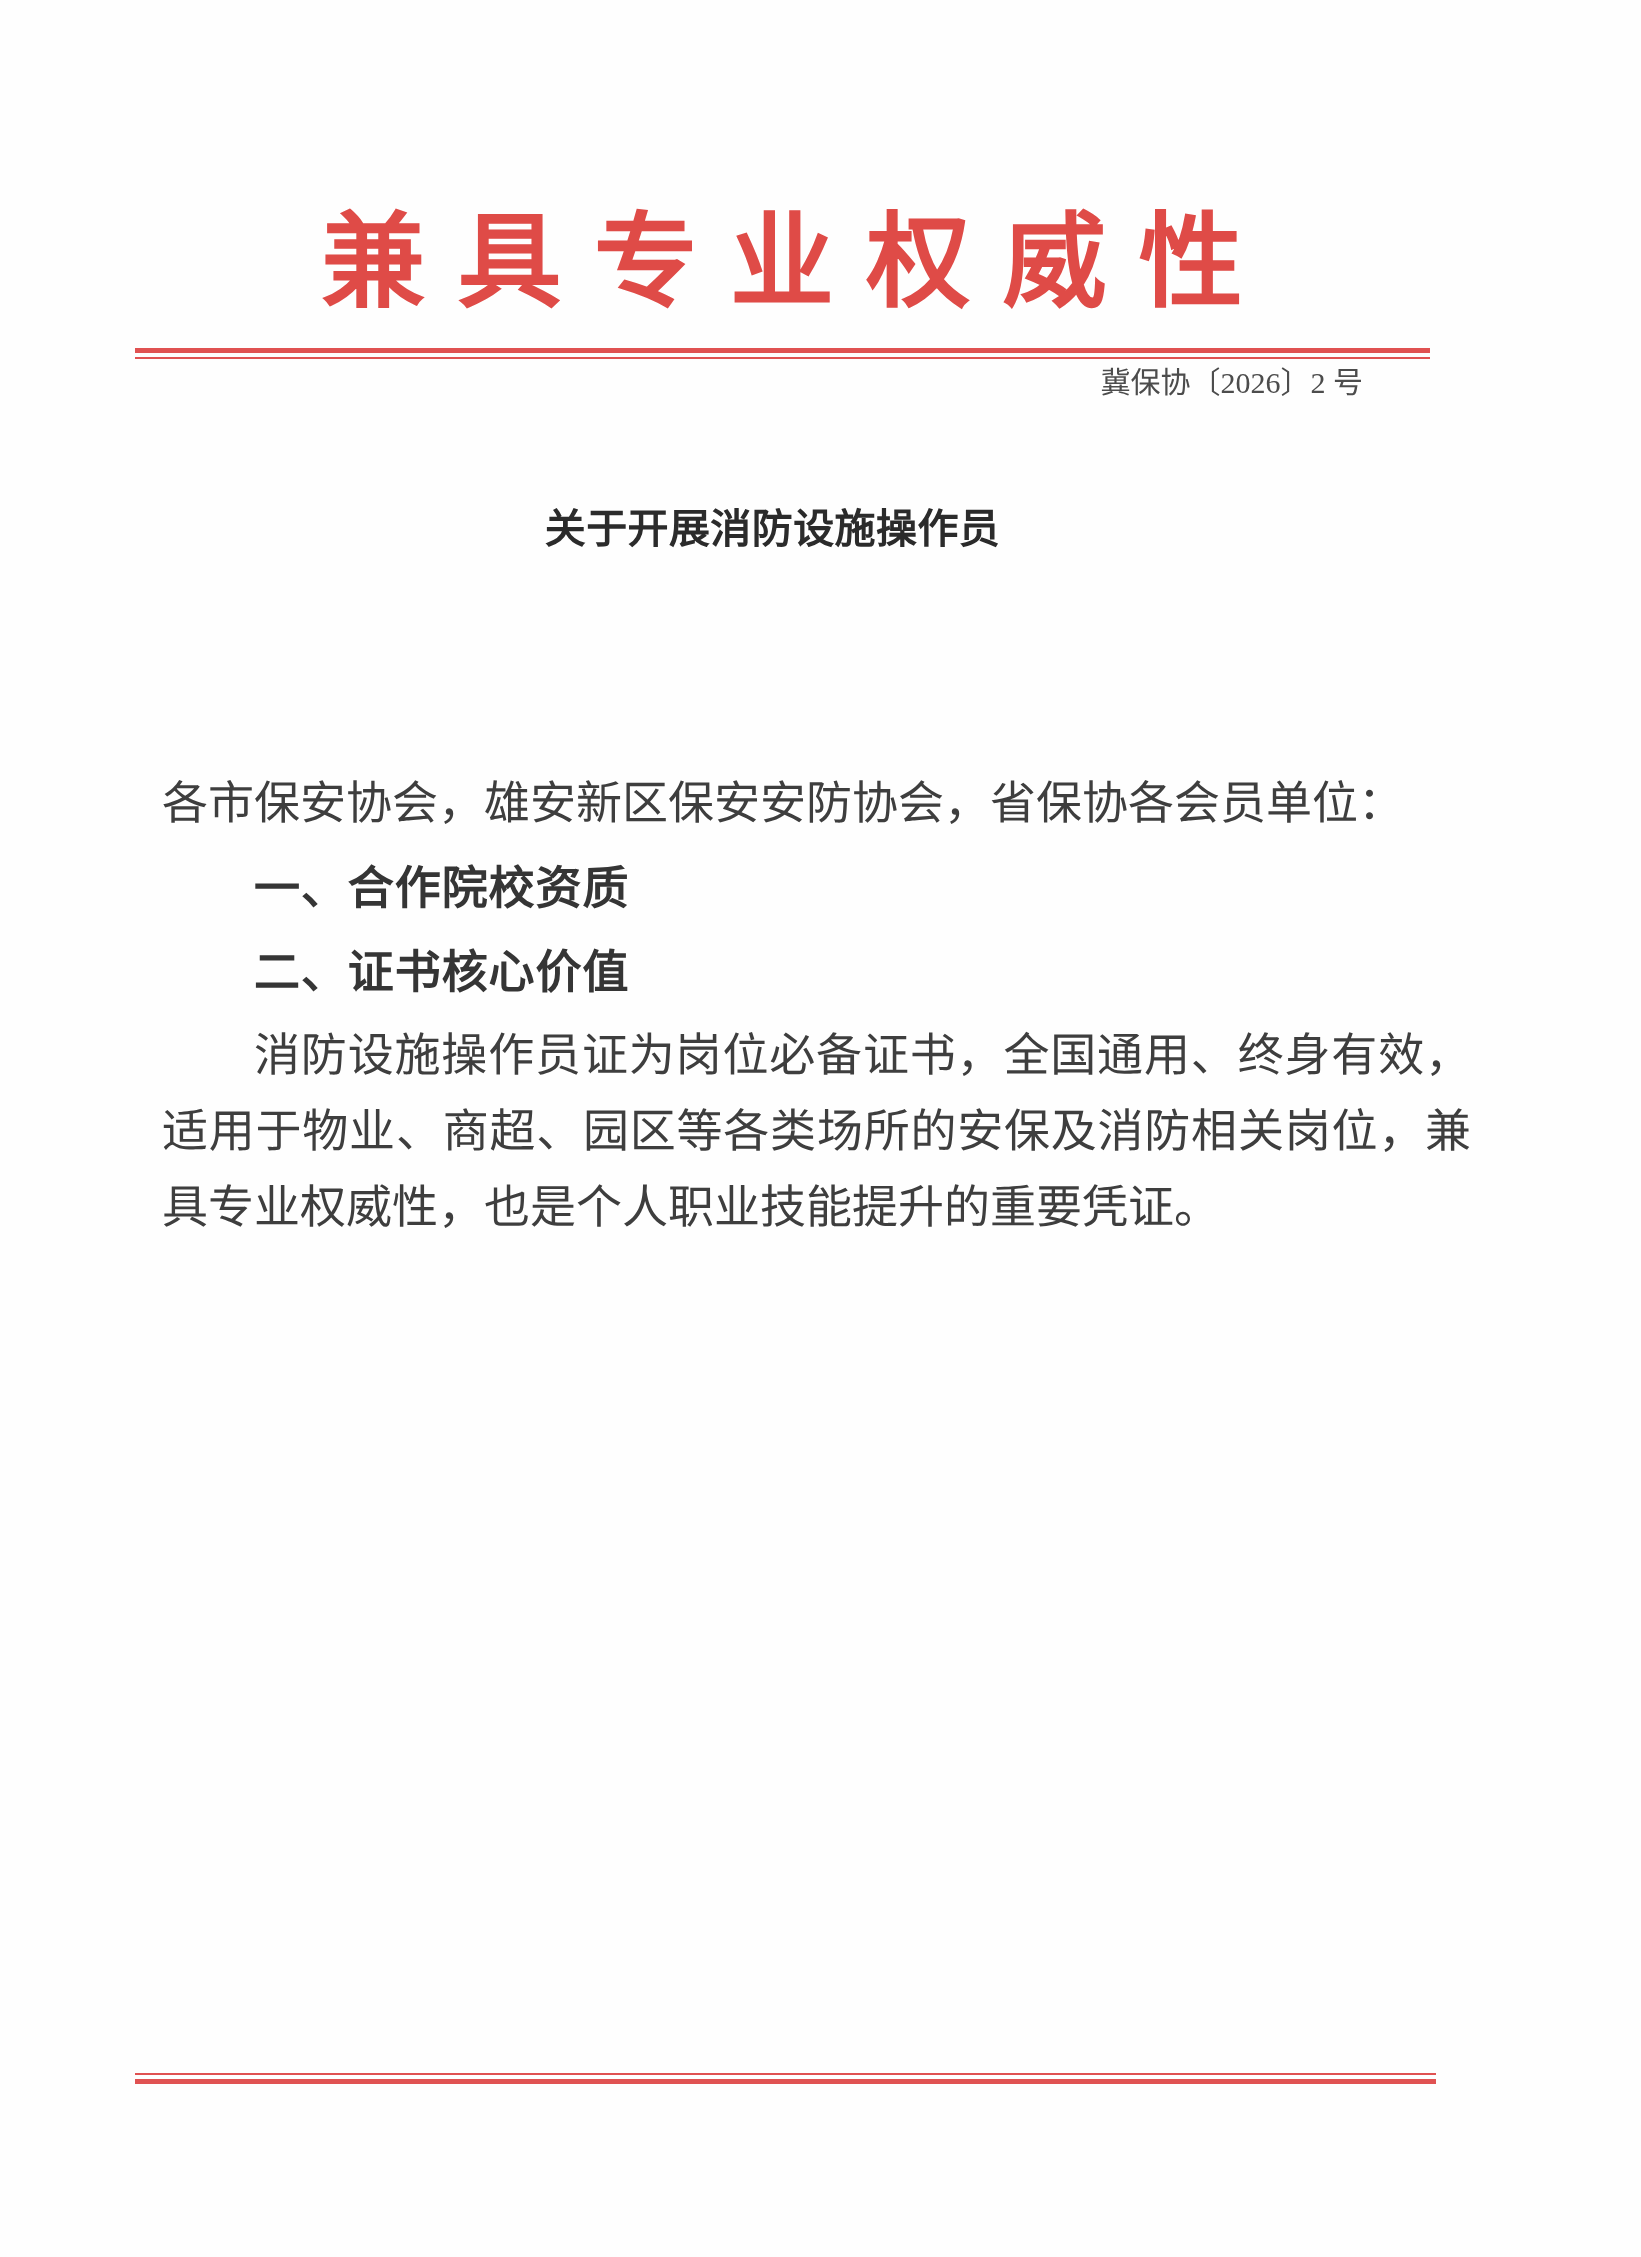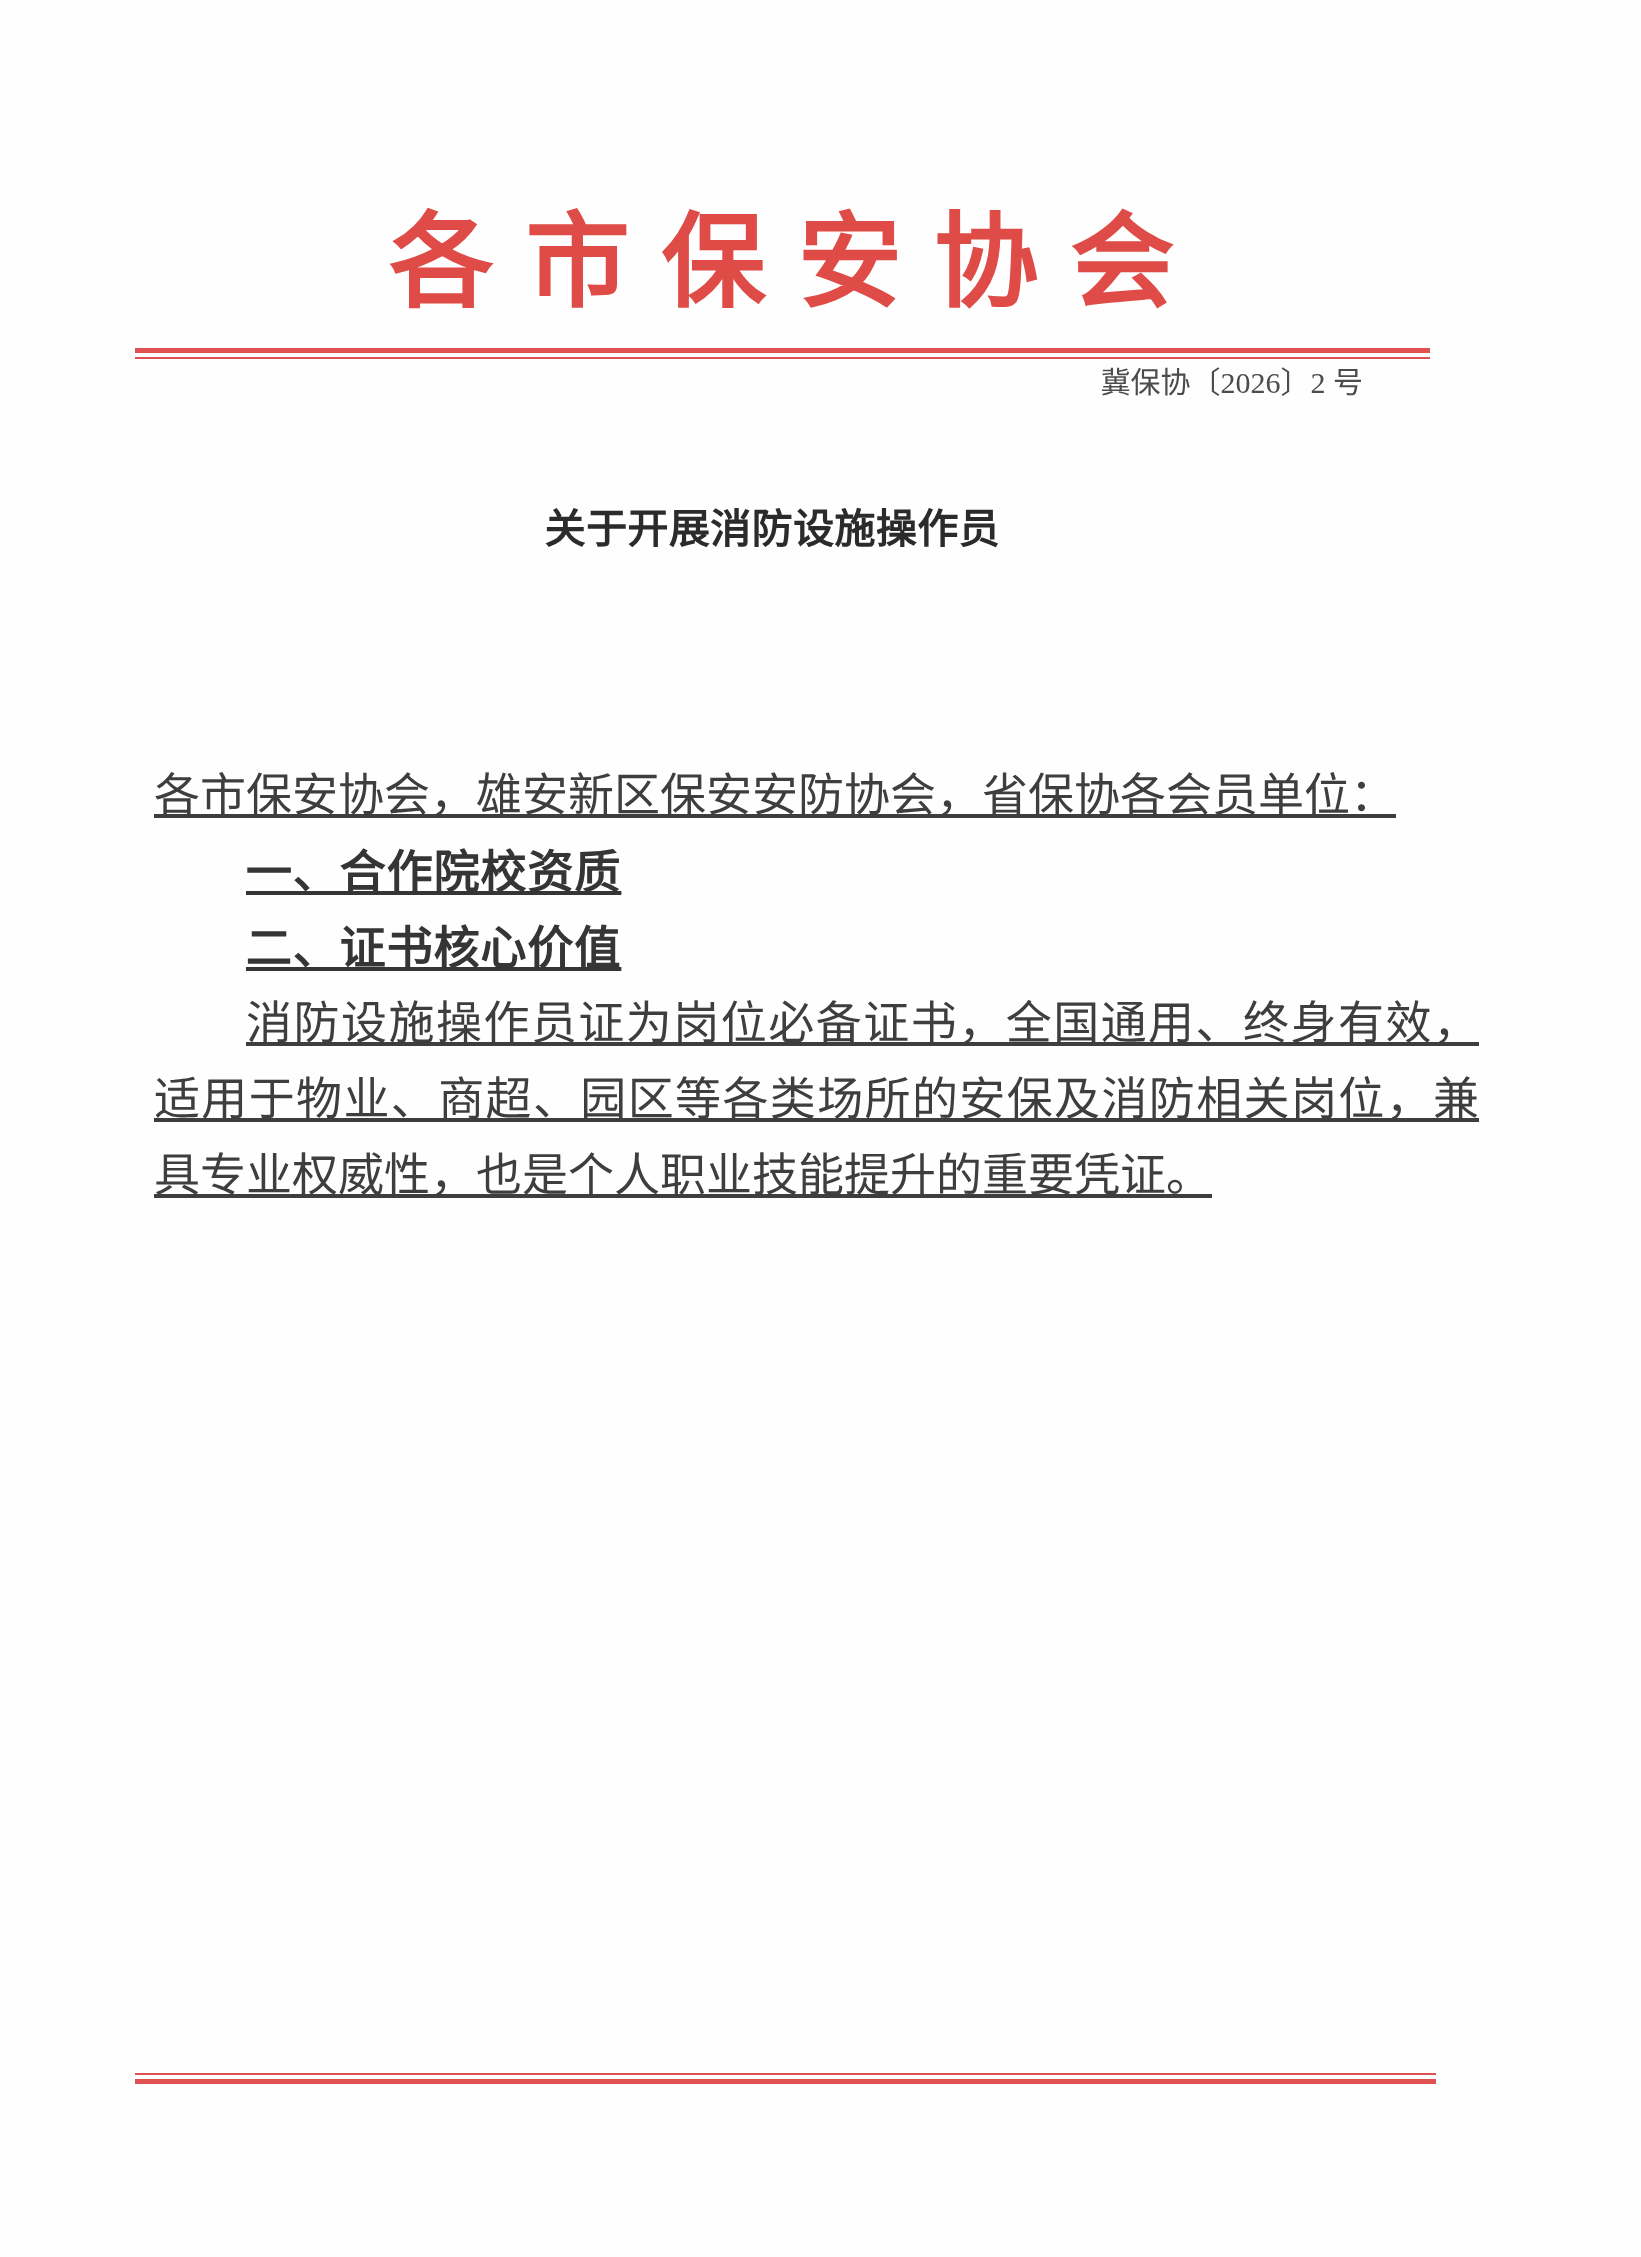--- a/index.html
+++ b/index.html
@@ -87,35 +87,35 @@
     top: 758px;
     left: 154px;
     width: 1325px;
     font-size: 46px;
     line-height: 76px;
     color: var(--body-text, #3e3e3e);
     text-align: justify;
     text-justify: inter-ideograph;
     font-family: "Liberation Serif", serif;
   }
-  .body-block p { margin: 0; text-indent: 2em; text-decoration: underline; }
+  .body-block p { margin: 8px; text-indent: 2em; }
   .body-block p.salutation { text-indent: 0; }
   .body-block p.section-heading {
     font-family: "Liberation Sans", sans-serif;
     font-weight: bold;
     color: #353535;
     letter-spacing: 0.02em;
   }
 </style>
 </head>
 <body>
 
 <div class="page">
 
-  <div class="org-title">各市保安协会</div>
+  <div class="org-title">兼具专业权威性</div>
 
   <div class="rule rule-top">
     <div class="thick"></div>
     <div class="gap"></div>
     <div class="thin"></div>
   </div>
 
   <div class="doc-number">冀保协〔2026〕2 号</div>
 
   <div class="doc-title">

